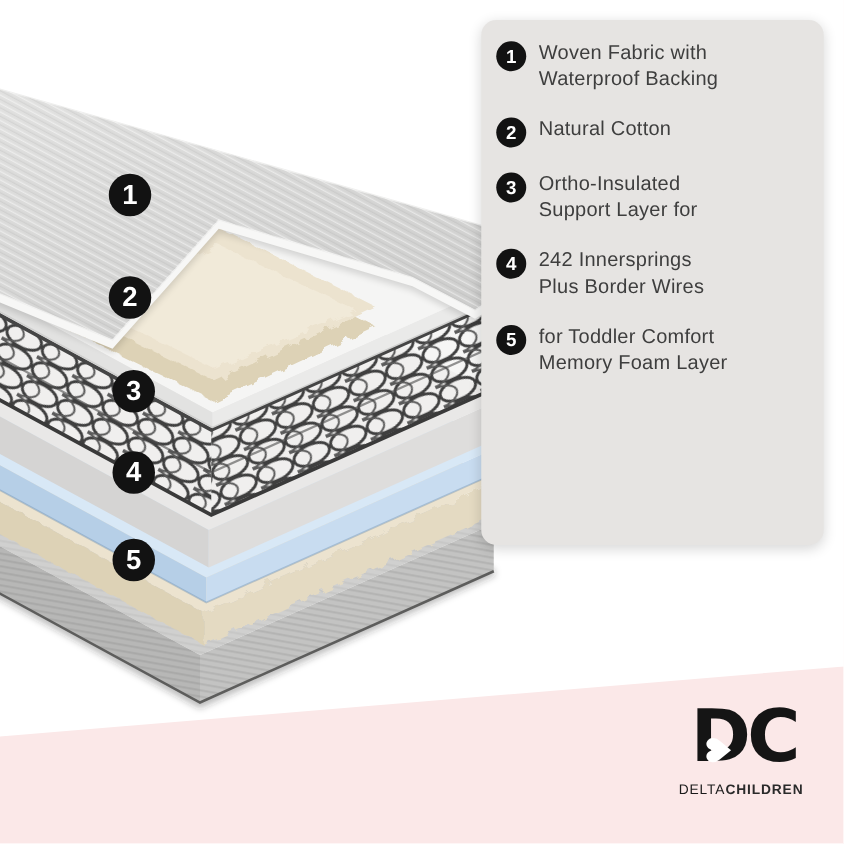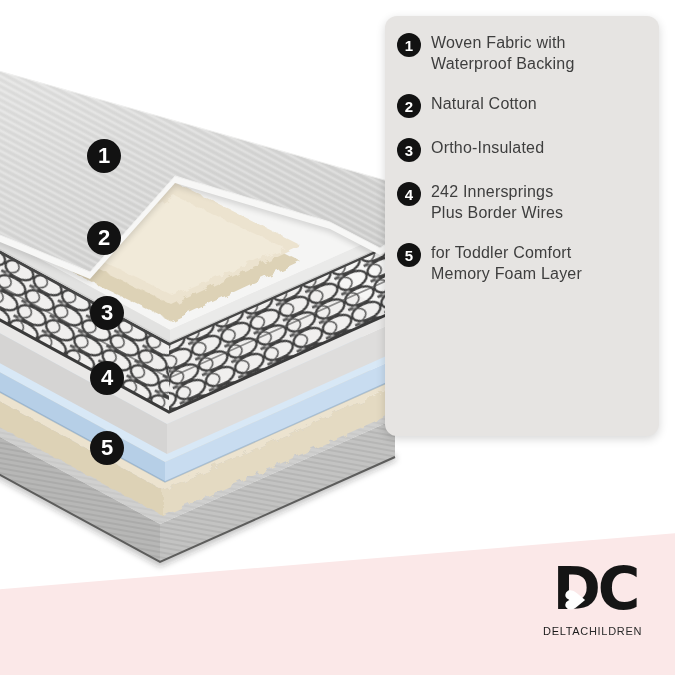--- a/index.html
+++ b/index.html
@@ -31,21 +31,21 @@
   .pbadge{flex:0 0 24px;width:24px;height:24px;border-radius:50%;background:var(--badge-bg);
     color:var(--badge-text);font-size:15px;font-weight:700;display:flex;
     align-items:center;justify-content:center;margin-top:1px}
   .pline{font-size:16px;line-height:21px;font-weight:400;color:var(--text-dark);
     letter-spacing:.2px;white-space:nowrap}
 
   
   .logo{position:absolute;left:543px;top:556px;width:124px;text-align:left;z-index:6}
   .brand{font-size:11px;letter-spacing:.7px;color:var(--logo-black);margin-top:1px}
   .brand .b{font-weight:400}
-  .brand .l{font-weight:400;color:#2a2a2a}
+  .brand .l{font-weight:700;color:#2a2a2a}
 </style>
 </head>
 <body>
 
 <div class="stage">
 
   <div class="pink-band"></div>
 
   <svg class="mattress" width="675" height="675" viewBox="0 0 675 675">
     <defs>
@@ -158,20 +158,21 @@
       <div class="pbadge">2</div>
       <div>
         <div class="pline">Natural Cotton</div>
       </div>
     </div>
 
     <div class="item">
       <div class="pbadge">3</div>
       <div>
         <div class="pline">Ortho-Insulated</div>
+        <div class="pline">Support Layer for</div>
       </div>
     </div>
 
     <div class="item">
       <div class="pbadge">4</div>
       <div>
         <div class="pline">242 Innersprings</div>
         <div class="pline">Plus Border Wires</div>
       </div>
     </div>

